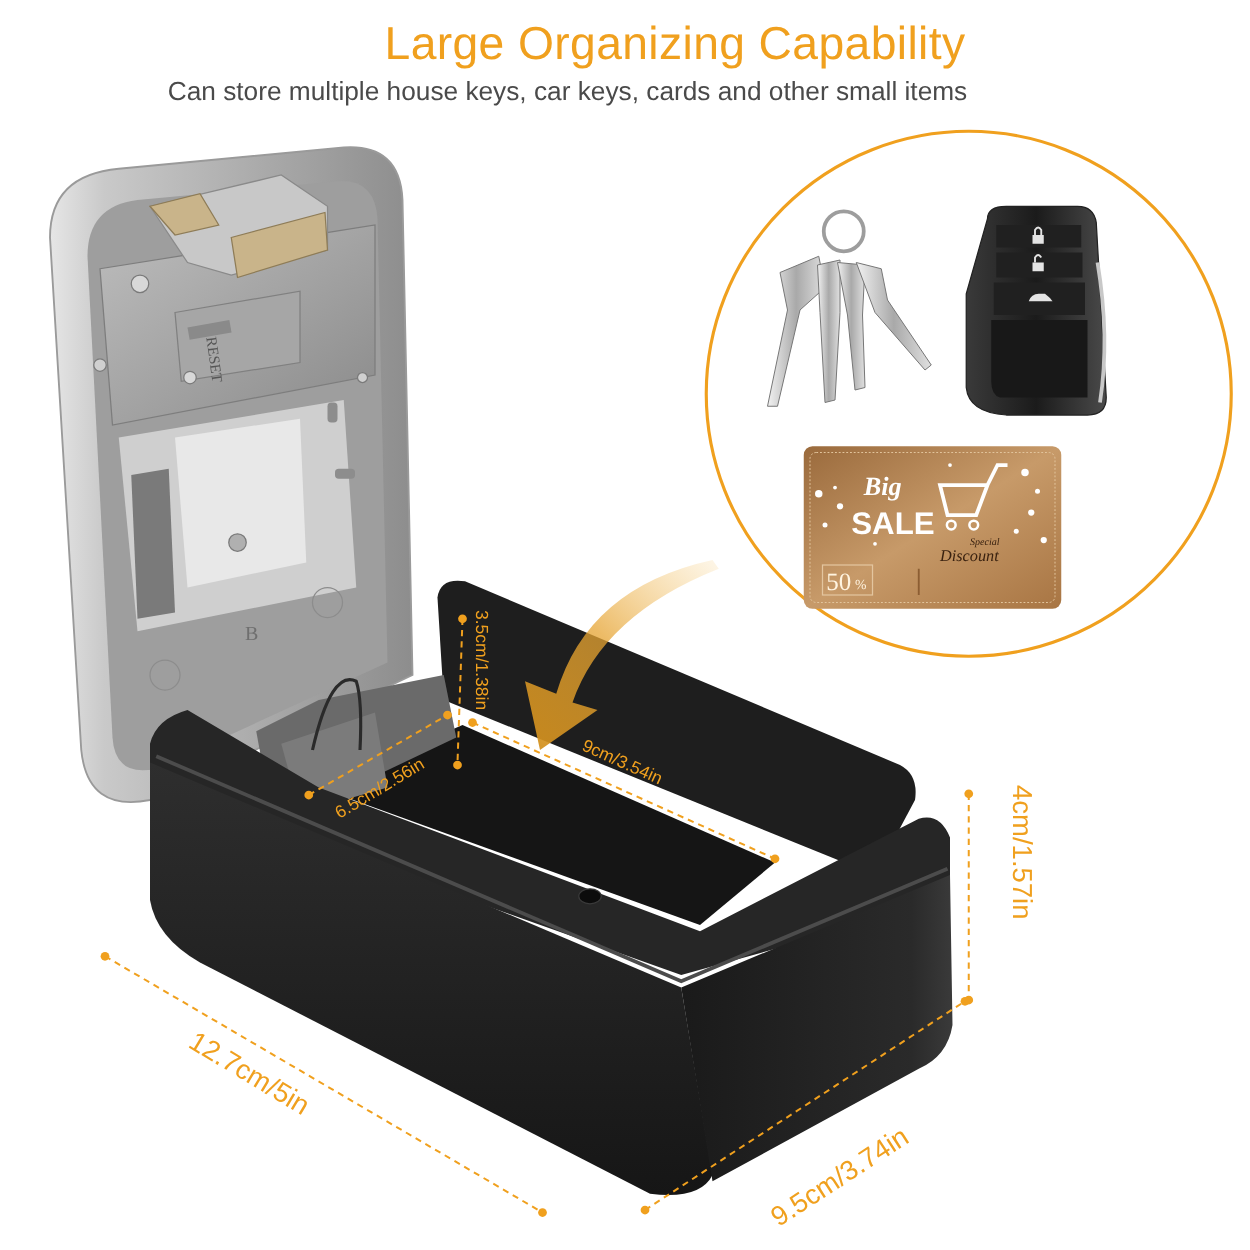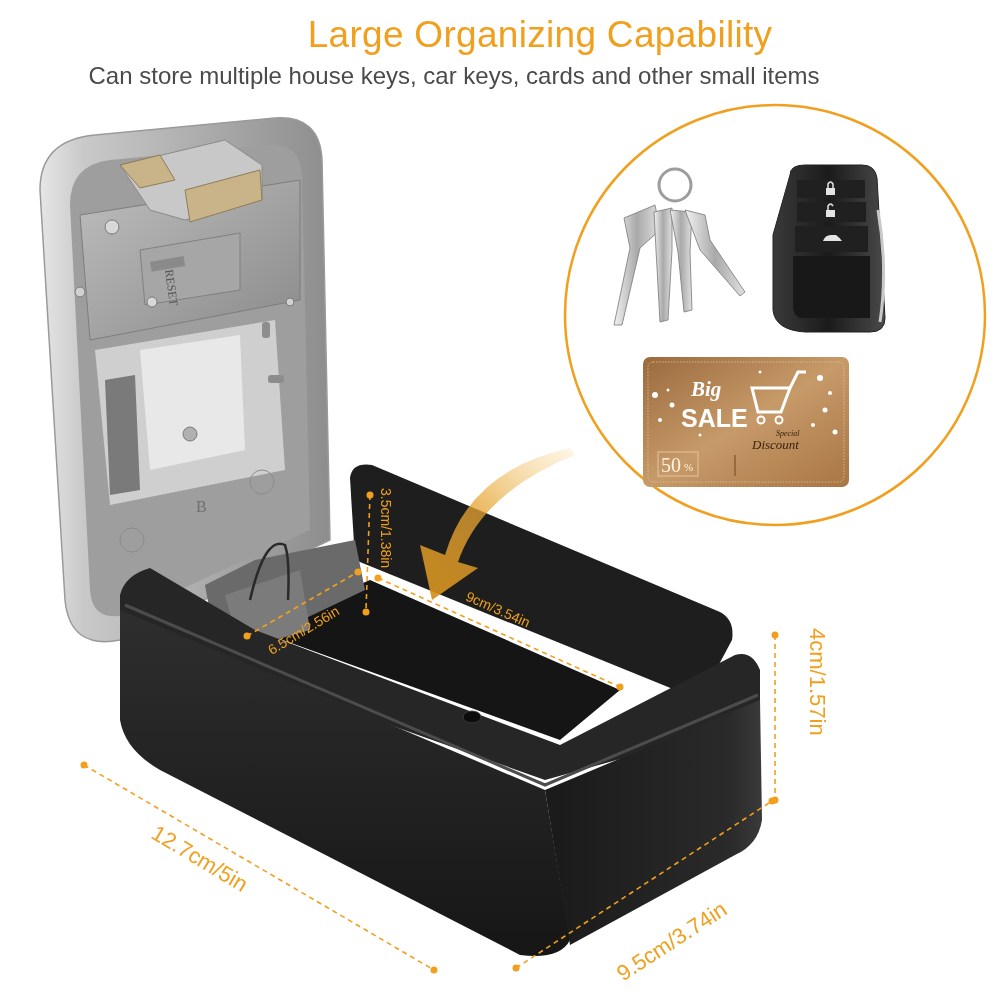--- a/index.html
+++ b/index.html
@@ -6,21 +6,21 @@
     body {
       width: 1000px; height: 1000px; background: #ffffff; position: relative; overflow: hidden;
       font-family: "Liberation Sans", sans-serif;
     }
     .title {
       position: absolute; left: 0; top: 14px; width: 1000px; text-align: center;
       font-size: 37px; color: #f0a01e; letter-spacing: 0.3px; padding-left: 40px;
     }
     .subtitle {
       position: absolute; left: 0; top: 62px; width: 908px; text-align: center;
-      font-size: 24px; color: #4a4a4a;
+      font-size: 21px; color: #4a4a4a;
     }
     .dim-label {
       position: absolute; color: #f0a01e; font-family: "Liberation Sans", sans-serif;
       white-space: nowrap; transform-origin: 0 0;
     }
     svg { position: absolute; left: 0; top: 0; }
   </style>
 </head>
 <body>
 

